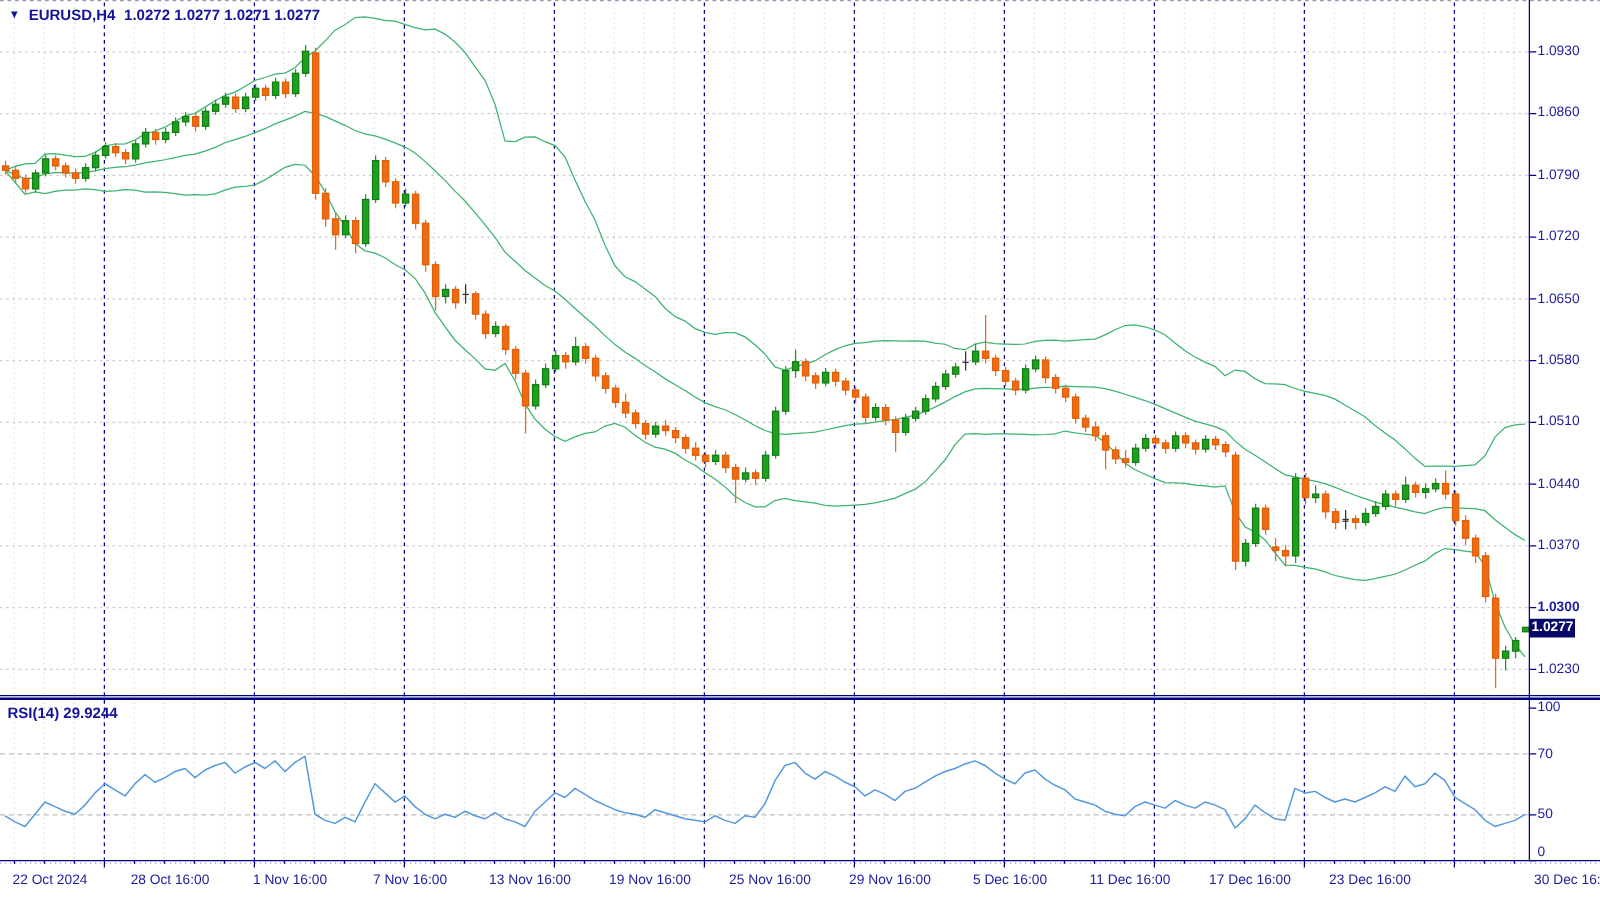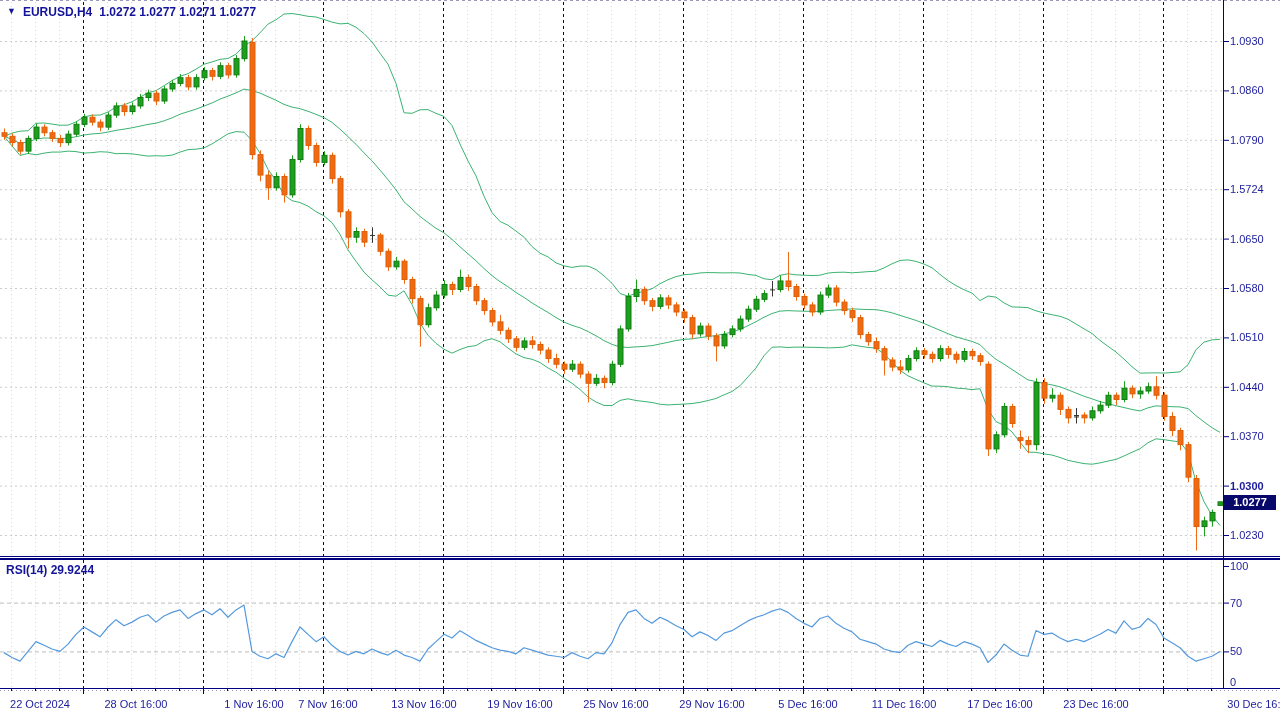--- a/index.html
+++ b/index.html
@@ -20,21 +20,21 @@
   }
   .plabel,.rlabel{
     position:absolute;left:1230px;width:50px;font-size:11px;color:#1c1c9c;
     z-index:5;text-align:left;line-height:12px;
   }
   .tlabel{
     position:absolute;top:698px;transform:translateX(-50%);font-size:11px;
     color:#1c1c9c;z-index:5;white-space:nowrap;line-height:12px;
   }
   #price-tag{
-    position:absolute;left:1224px;width:52px;height:15px;background:#08086b;
+    position:absolute;left:1224px;width:36px;height:15px;background:#08086b;
     color:#ffffff;font-size:11px;font-weight:bold;line-height:15px;
     text-align:center;z-index:6;
   }
 </style>
 </head>
 <body>
 
 <div id="chart-window">
   <svg id="chart-canvas" width="1280" height="720">
       <g>
@@ -505,37 +505,37 @@
     <span id="symbol-marker">▼</span>
     <span>EURUSD,H4</span>
     <span>1.0272 1.0277 1.0271 1.0277</span>
   </div>
 
   <div id="rsi-header">RSI(14) 29.9244</div>
 
   <div class="plabel" style="top: 35px;">1.0930</div>
   <div class="plabel" style="top: 84.4px;">1.0860</div>
   <div class="plabel" style="top: 133.8px;">1.0790</div>
-  <div class="plabel" style="top: 183.2px;">1.5724</div>
+  <div class="plabel" style="top: 183.2px;">1.0720</div>
   <div class="plabel" style="top: 232.6px;">1.0650</div>
   <div class="plabel" style="top: 282px;">1.0580</div>
   <div class="plabel" style="top: 331.4px;">1.0510</div>
   <div class="plabel" style="top: 380.8px;">1.0440</div>
   <div class="plabel" style="top: 430.2px;">1.0370</div>
   <div class="plabel" style="top: 479.6px; font-weight: bold;">1.0300</div>
   <div class="plabel" style="top: 529px;">1.0230</div>
 
   <div class="rlabel" style="top: 560px;">100</div>
   <div class="rlabel" style="top: 596.6px;">70</div>
   <div class="rlabel" style="top: 645.4px;">50</div>
   <div class="rlabel" style="top: 676px;">0</div>
 
   <div class="tlabel" style="left: 40px;">22 Oct 2024</div>
   <div class="tlabel" style="left: 136px;">28 Oct 16:00</div>
-  <div class="tlabel" style="left: 232px; margin-left: 22px;">1 Nov 16:00</div>
+  <div class="tlabel" style="left: 232px;">1 Nov 16:00</div>
   <div class="tlabel" style="left: 328px;">7 Nov 16:00</div>
   <div class="tlabel" style="left: 424px;">13 Nov 16:00</div>
   <div class="tlabel" style="left: 520px;">19 Nov 16:00</div>
   <div class="tlabel" style="left: 616px;">25 Nov 16:00</div>
   <div class="tlabel" style="left: 712px;">29 Nov 16:00</div>
   <div class="tlabel" style="left: 808px;">5 Dec 16:00</div>
   <div class="tlabel" style="left: 904px;">11 Dec 16:00</div>
   <div class="tlabel" style="left: 1000px;">17 Dec 16:00</div>
   <div class="tlabel" style="left: 1096px;">23 Dec 16:00</div>
   <div class="tlabel" style="left: 1260px;">30 Dec 16:00</div>

